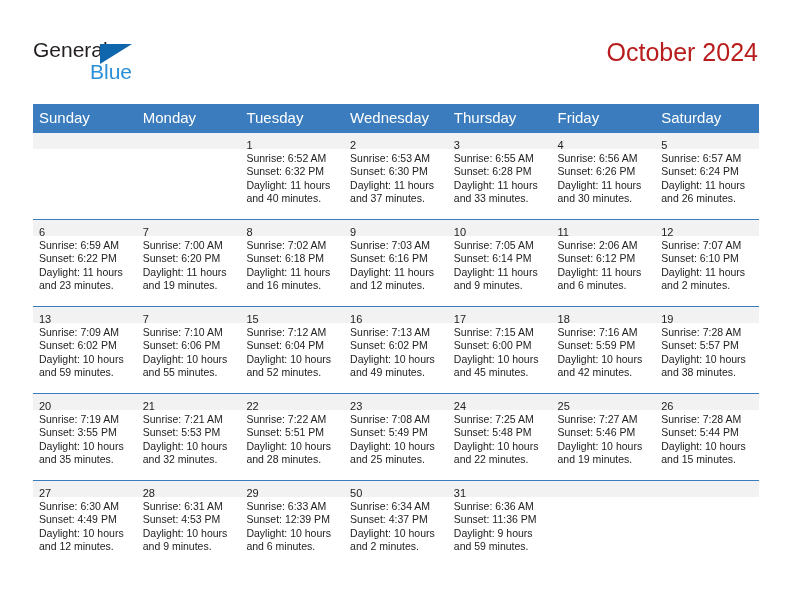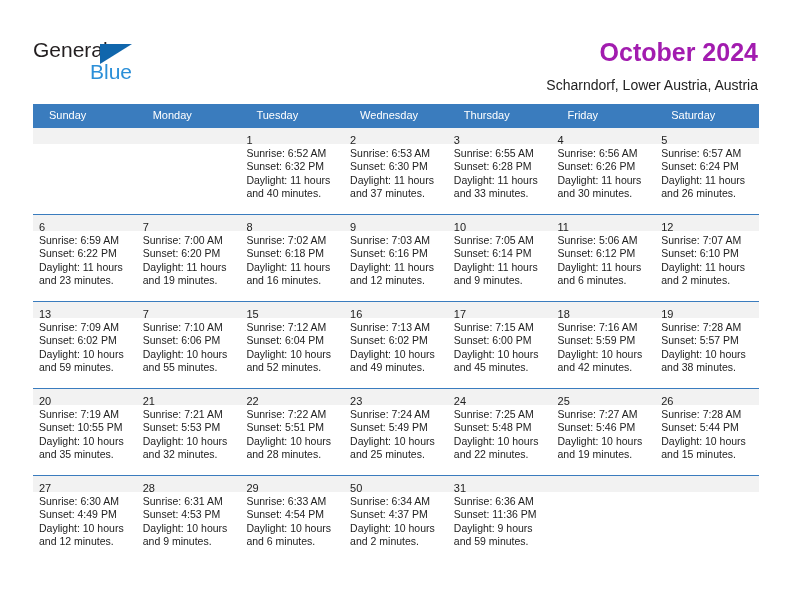--- a/index.html
+++ b/index.html
@@ -59,24 +59,24 @@
     top: 22px;
     font-size: 21px;
     color: #2b8fd8;
     font-family: "Liberation Sans", sans-serif;
   }
   .title {
     position: absolute;
     right: 34px;
     top: 38px;
     font-size: 25px;
-    color: #a21caf;
+    color: #b91c1c;
     text-align: right;
     white-space: nowrap;
-    font-weight: bold;
+    font-weight: normal;
   }
   .subtitle {
     position: absolute;
     right: 34px;
     top: 77px;
     font-size: 14px;
     color: #222222;
     text-align: right;
     white-space: nowrap;
   }
@@ -89,24 +89,24 @@
     width: 726px;
   }
   table.cal {
     border-collapse: collapse;
     width: 726px;
     table-layout: fixed;
   }
   table.cal th {
     background: #3a7cbe;
     color: #ffffff;
-    font-size: 11px;
+    font-size: 15px;
     font-weight: normal;
     text-align: left;
-    padding: 5px 0 6px 16px;
+    padding: 5px 0 6px 6px;
     height: 11px;
     border: none;
   }
   table.cal td {
     vertical-align: top;
     padding: 0;
     border: none;
     border-top: 1px solid #3a7cbe;
     height: 86px;
     background: #ffffff;
@@ -143,21 +143,20 @@
 
 <div class="page">
 
   <div class="header">
     <div class="logo">
       <span class="logo-general">General</span>
       <span class="logo-triangle"></span>
       <span class="logo-blue">Blue</span>
     </div>
     <div class="title">October 2024</div>
-    <div class="subtitle">Scharndorf, Lower Austria, Austria</div>
   </div>
 
   <div class="calendar">
     <table class="cal">
       <thead>
         <tr>
           <th>Sunday</th>
           <th>Monday</th>
           <th>Tuesday</th>
           <th>Wednesday</th>
@@ -274,21 +273,21 @@
               <div class="cell-body">
                 <div class="info-line">Sunrise: 7:05 AM</div>
                 <div class="info-line">Sunset: 6:14 PM</div>
                 <div class="info-line">Daylight: 11 hours</div>
                 <div class="info-line">and 9 minutes.</div>
               </div>
             </td>
             <td>
               <div class="daynum-band"><span class="daynum">11</span></div>
               <div class="cell-body">
-                <div class="info-line">Sunrise: 5:06 AM</div>
+                <div class="info-line">Sunrise: 2:06 AM</div>
                 <div class="info-line">Sunset: 6:12 PM</div>
                 <div class="info-line">Daylight: 11 hours</div>
                 <div class="info-line">and 6 minutes.</div>
               </div>
             </td>
             <td>
               <div class="daynum-band"><span class="daynum">12</span></div>
               <div class="cell-body">
                 <div class="info-line">Sunrise: 7:07 AM</div>
                 <div class="info-line">Sunset: 6:10 PM</div>
@@ -360,21 +359,21 @@
                 <div class="info-line">Daylight: 10 hours</div>
                 <div class="info-line">and 38 minutes.</div>
               </div>
             </td>
           </tr>
           <tr class="week-row">
             <td>
               <div class="daynum-band"><span class="daynum">20</span></div>
               <div class="cell-body">
                 <div class="info-line">Sunrise: 7:19 AM</div>
-                <div class="info-line">Sunset: 10:55 PM</div>
+                <div class="info-line">Sunset: 3:55 PM</div>
                 <div class="info-line">Daylight: 10 hours</div>
                 <div class="info-line">and 35 minutes.</div>
               </div>
             </td>
             <td>
               <div class="daynum-band"><span class="daynum">21</span></div>
               <div class="cell-body">
                 <div class="info-line">Sunrise: 7:21 AM</div>
                 <div class="info-line">Sunset: 5:53 PM</div>
                 <div class="info-line">Daylight: 10 hours</div>
@@ -386,21 +385,21 @@
               <div class="cell-body">
                 <div class="info-line">Sunrise: 7:22 AM</div>
                 <div class="info-line">Sunset: 5:51 PM</div>
                 <div class="info-line">Daylight: 10 hours</div>
                 <div class="info-line">and 28 minutes.</div>
               </div>
             </td>
             <td>
               <div class="daynum-band"><span class="daynum">23</span></div>
               <div class="cell-body">
-                <div class="info-line">Sunrise: 7:24 AM</div>
+                <div class="info-line">Sunrise: 7:08 AM</div>
                 <div class="info-line">Sunset: 5:49 PM</div>
                 <div class="info-line">Daylight: 10 hours</div>
                 <div class="info-line">and 25 minutes.</div>
               </div>
             </td>
             <td>
               <div class="daynum-band"><span class="daynum">24</span></div>
               <div class="cell-body">
                 <div class="info-line">Sunrise: 7:25 AM</div>
                 <div class="info-line">Sunset: 5:48 PM</div>
@@ -443,21 +442,21 @@
                 <div class="info-line">Sunrise: 6:31 AM</div>
                 <div class="info-line">Sunset: 4:53 PM</div>
                 <div class="info-line">Daylight: 10 hours</div>
                 <div class="info-line">and 9 minutes.</div>
               </div>
             </td>
             <td>
               <div class="daynum-band"><span class="daynum">29</span></div>
               <div class="cell-body">
                 <div class="info-line">Sunrise: 6:33 AM</div>
-                <div class="info-line">Sunset: 4:54 PM</div>
+                <div class="info-line">Sunset: 12:39 PM</div>
                 <div class="info-line">Daylight: 10 hours</div>
                 <div class="info-line">and 6 minutes.</div>
               </div>
             </td>
             <td>
               <div class="daynum-band"><span class="daynum">50</span></div>
               <div class="cell-body">
                 <div class="info-line">Sunrise: 6:34 AM</div>
                 <div class="info-line">Sunset: 4:37 PM</div>
                 <div class="info-line">Daylight: 10 hours</div>

